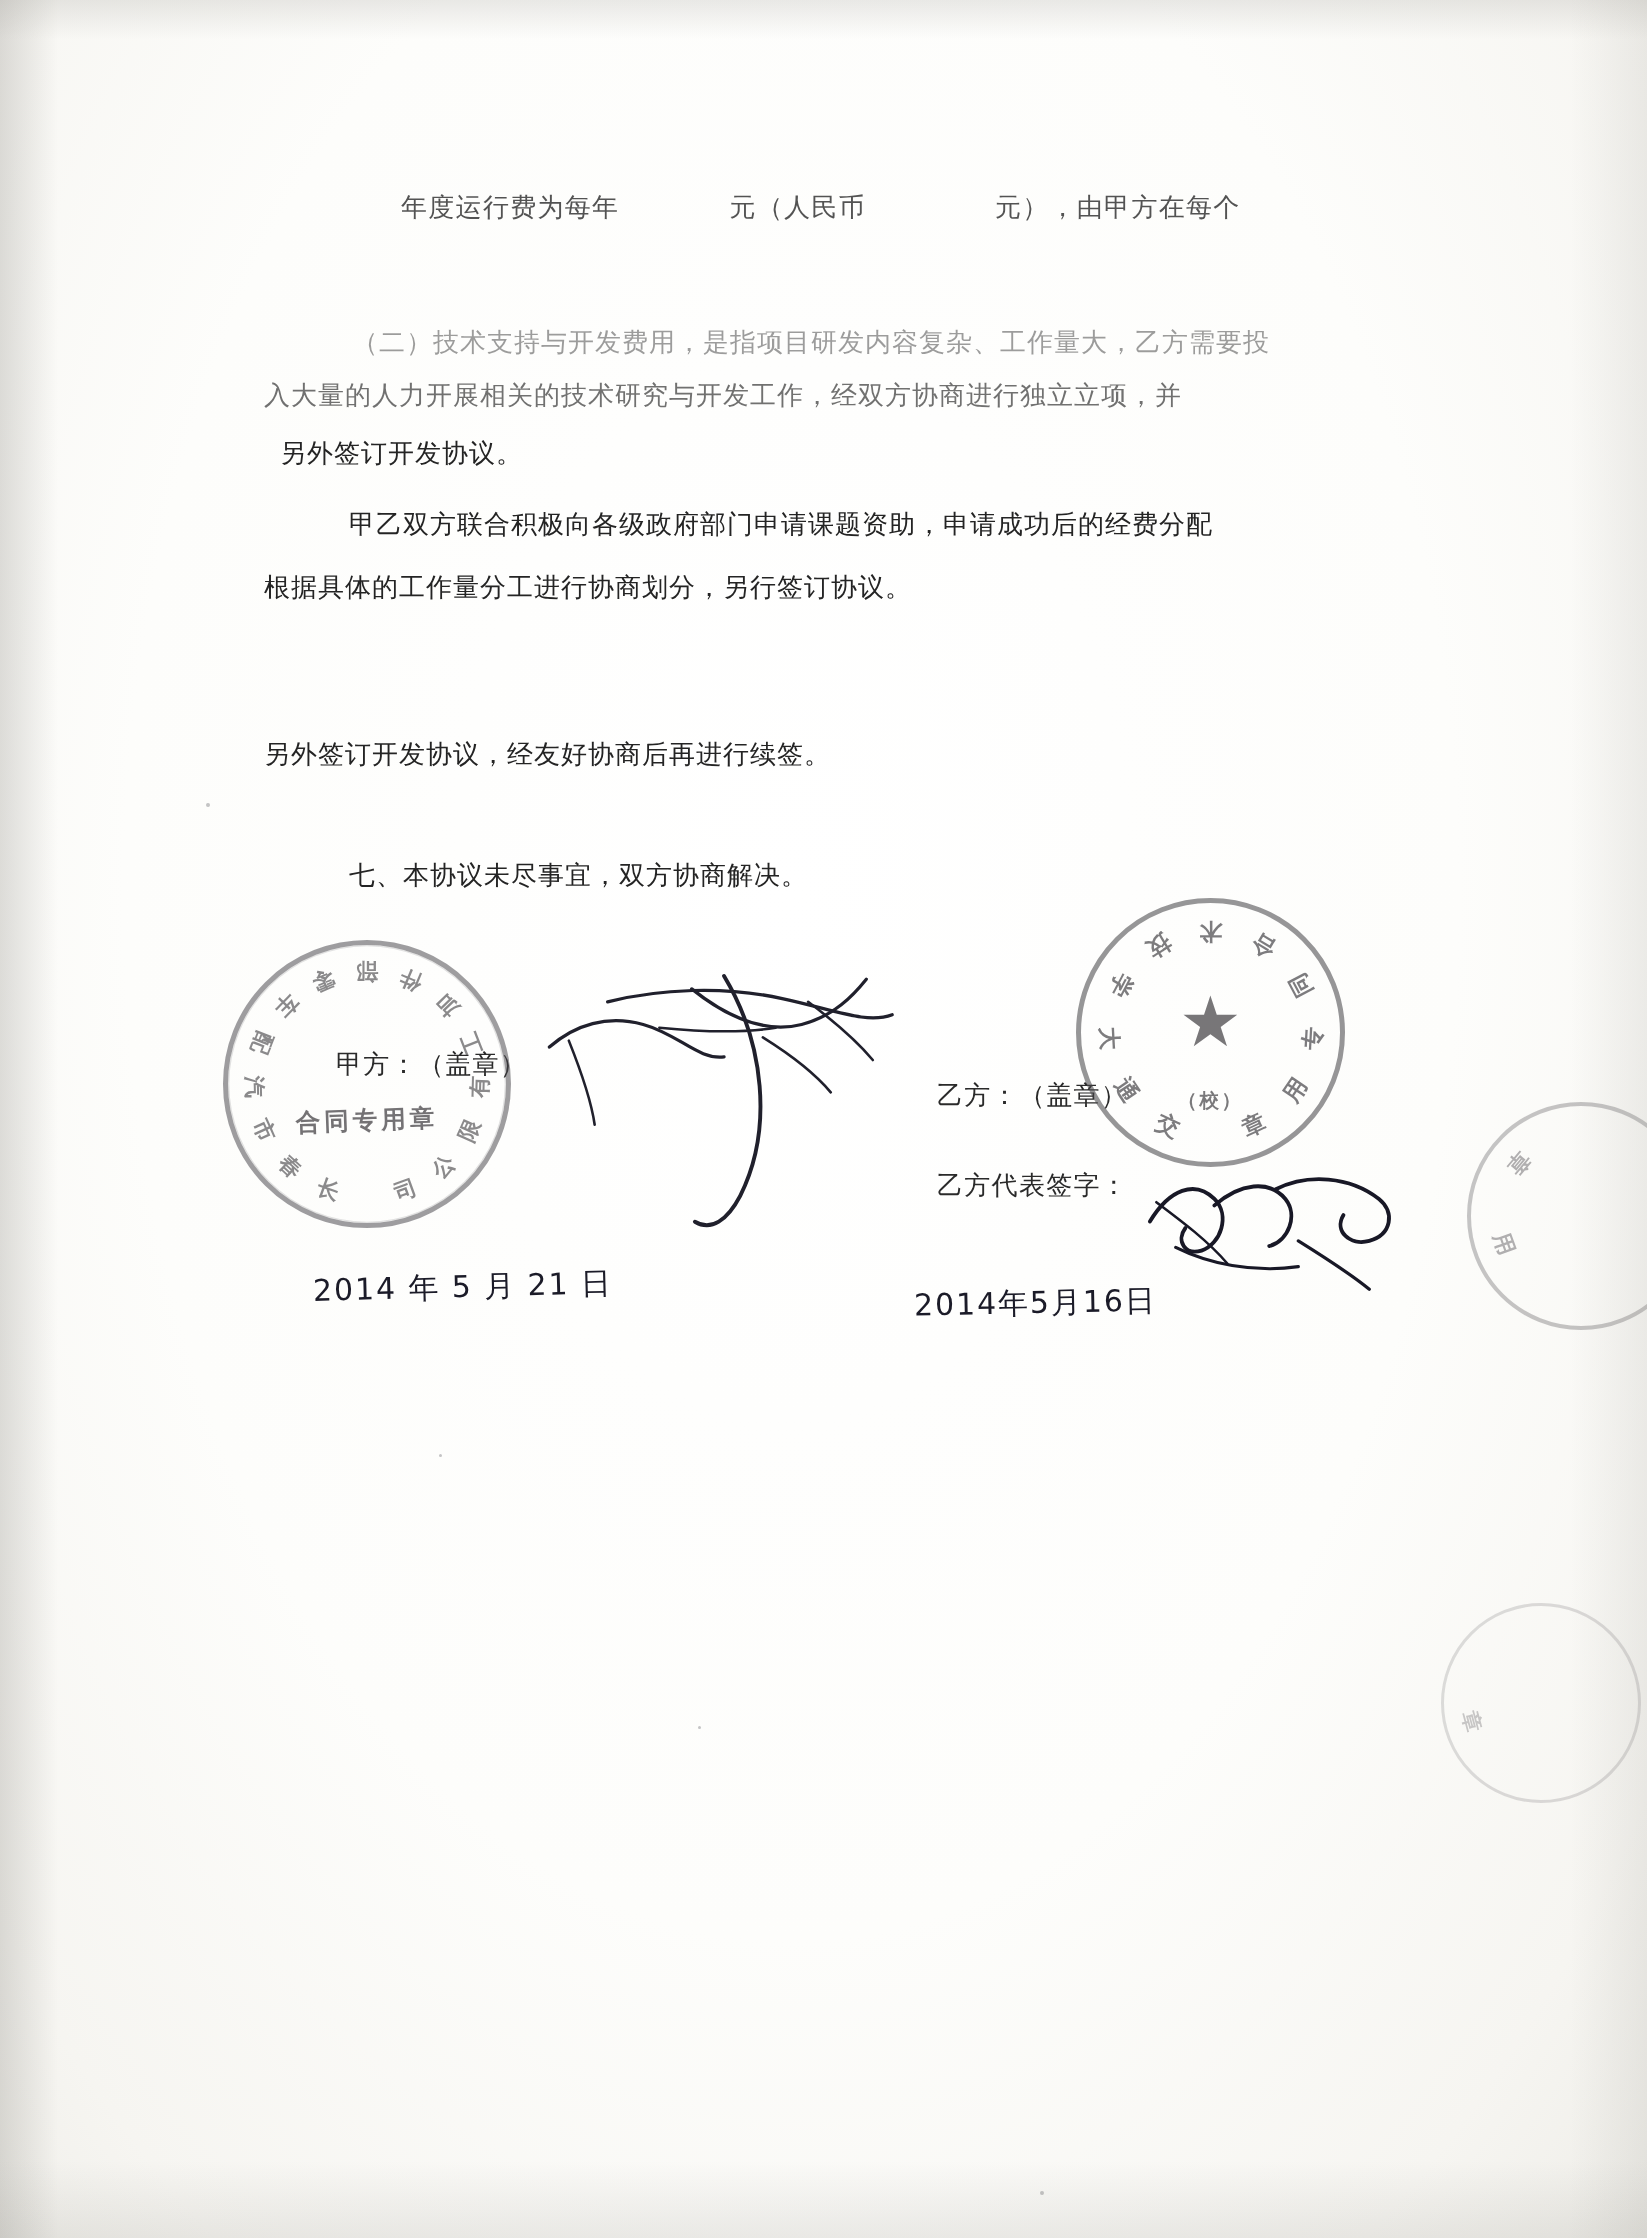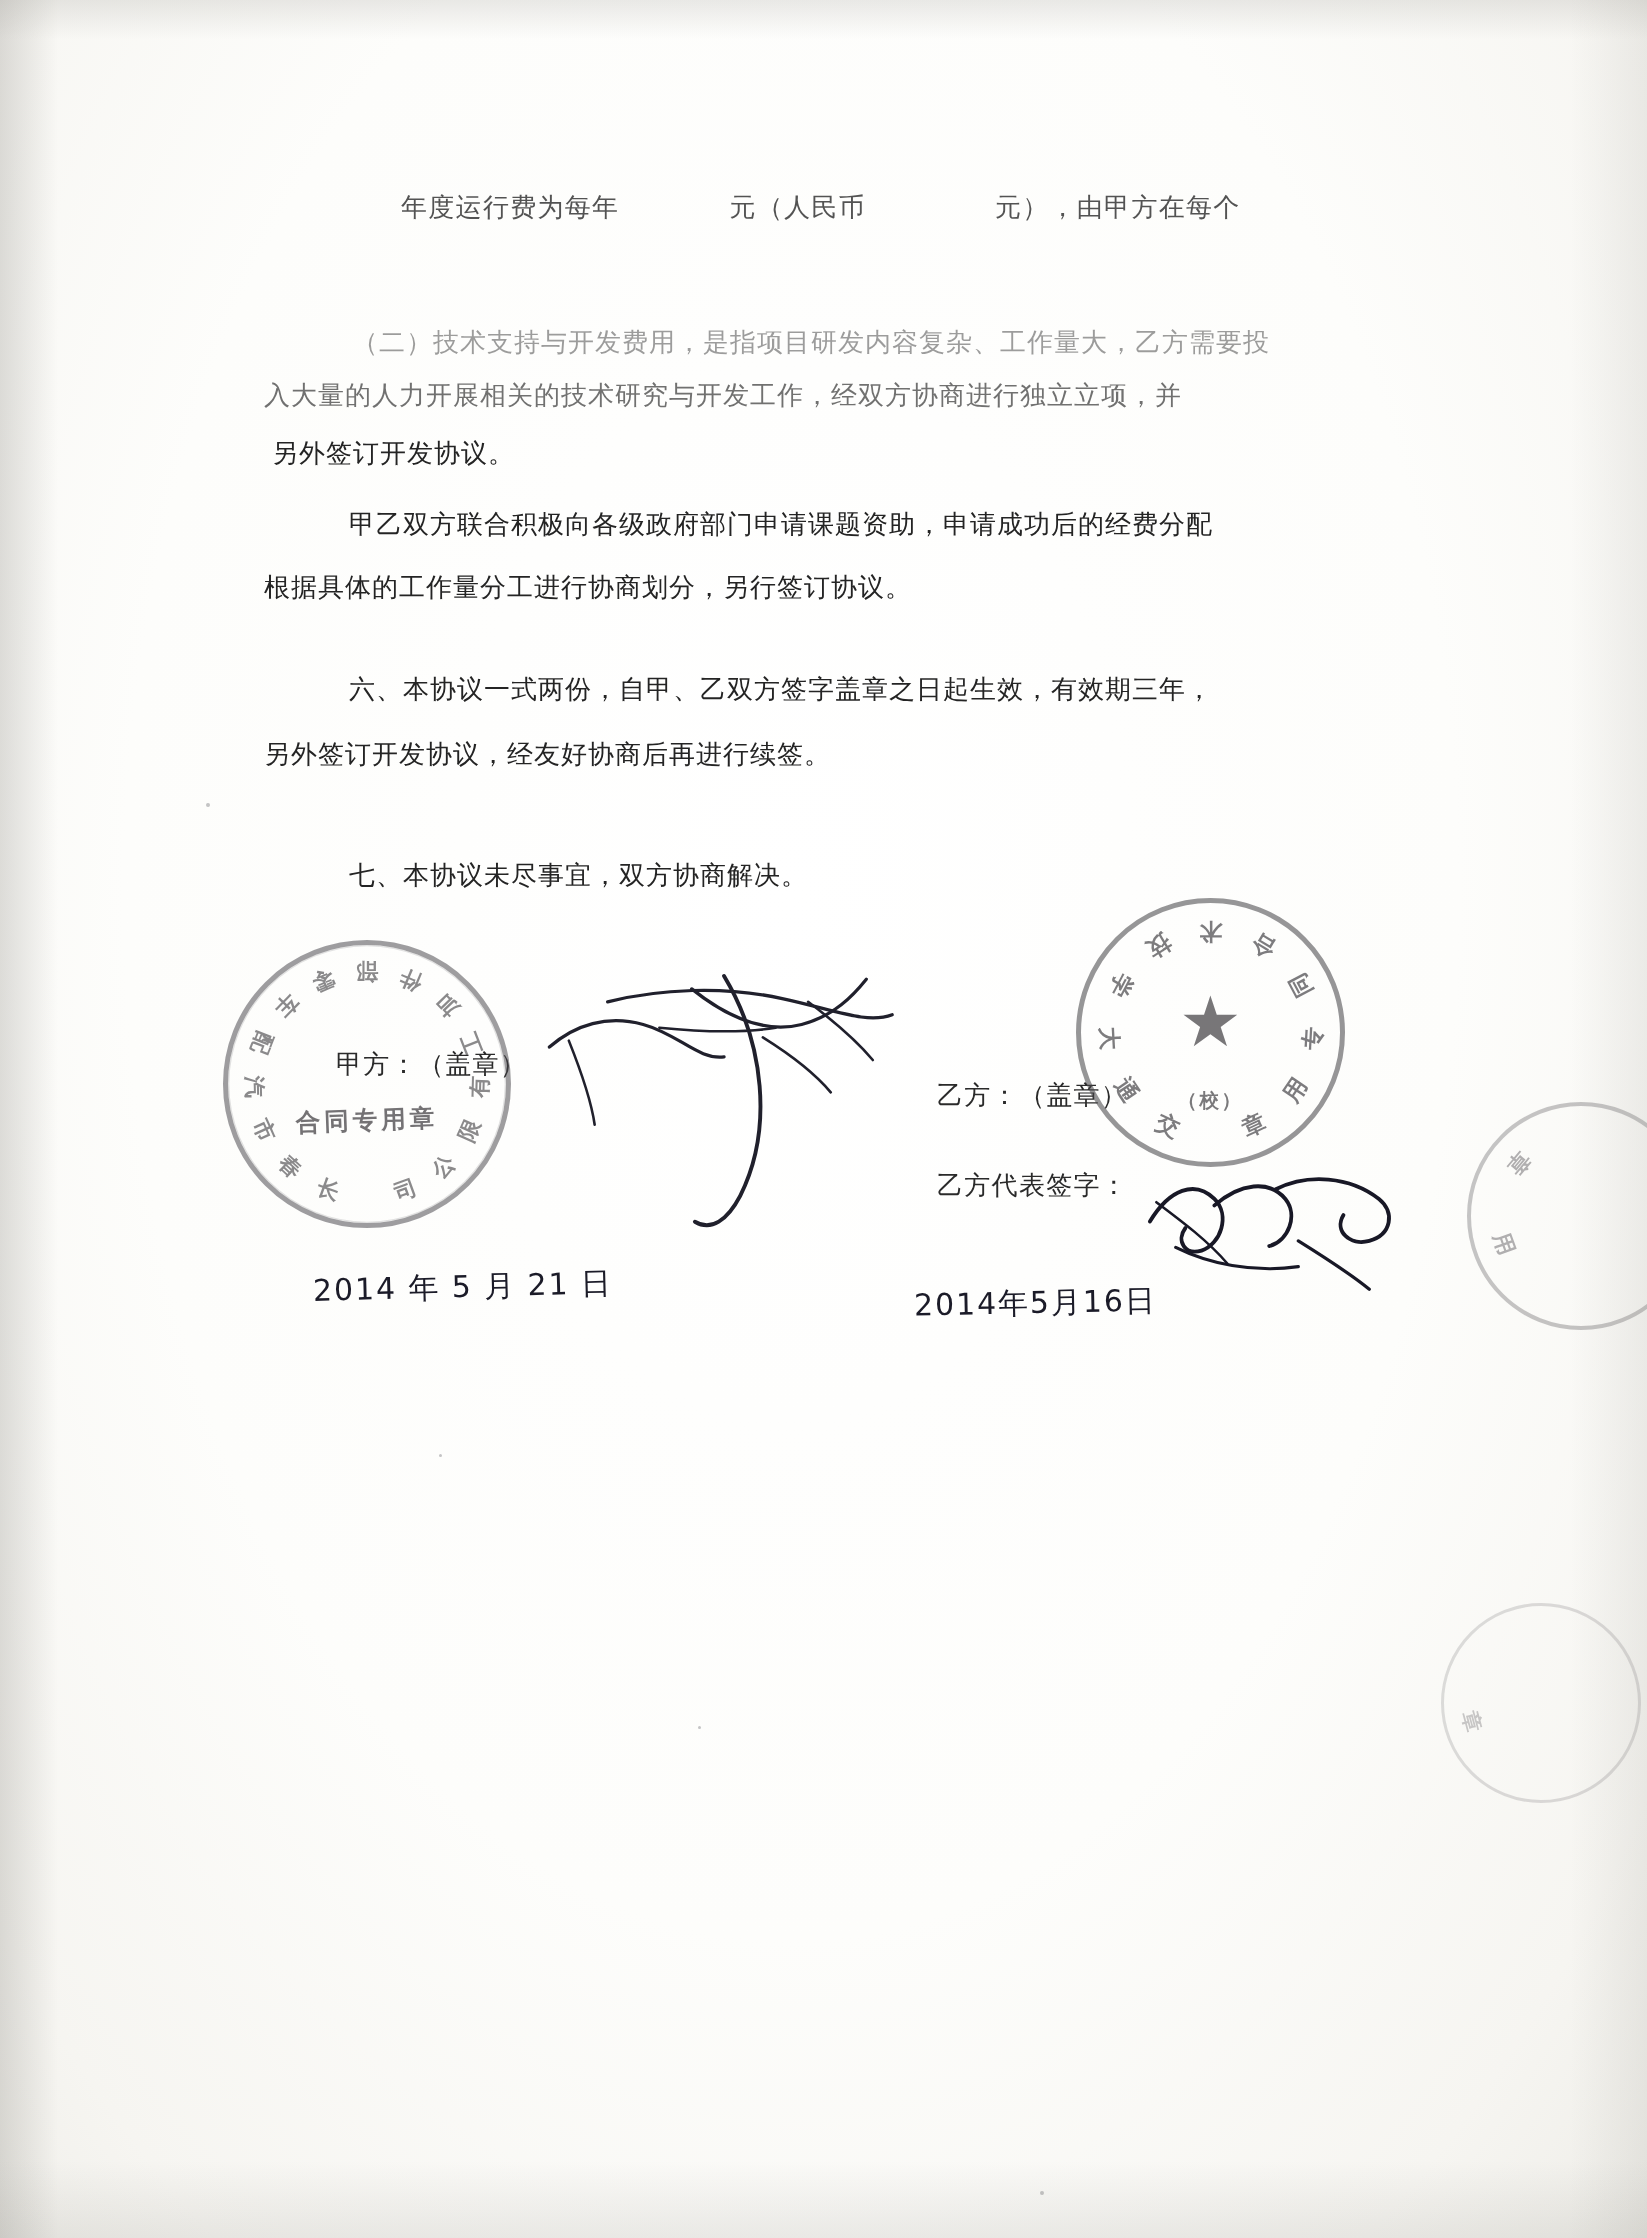--- a/index.html
+++ b/index.html
@@ -76,21 +76,21 @@
     left: 401px; top: 187px;
     letter-spacing: 1.3px;
     font-size: 26px;
   }
   .line-top-1 .gap-a { display:inline-block; width: 110px; }
   .line-top-1 .gap-b { display:inline-block; width: 129px; }
 
   .line-top-2 { left: 259px; top: 259px; }
   .line-top-3 { left: 352px; top: 322px; }
   .line-top-4 { left: 264px; top: 375px; }
-  .line-top-5 { left: 272px; top: 433px; }
+  .line-top-5 { left: 280px; top: 433px; }
 
   .p-1 { left: 349px; top: 504px; }
   .p-2 { left: 264px; top: 567px; }
 
   .p-3 { left: 349px; top: 669px; }
   .p-4 { left: 264px; top: 734px; }
 
   .p-5 { left: 349px; top: 855px; font-family: Liberation Serif, serif; }
 
   
@@ -272,21 +272,20 @@
 
     <div class="para line-top-4 faded-4">入大量的人力开展相关的技术研究与开发工作，经双方协商进行独立立项，并</div>
 
     <div class="para line-top-3 faded-3">（二）技术支持与开发费用，是指项目研发内容复杂、工作量大，乙方需要投</div>
 
     <div class="para line-top-5">另外签订开发协议。</div>
 
     <div class="para p-1">甲乙双方联合积极向各级政府部门申请课题资助，申请成功后的经费分配</div>
     <div class="para p-2">根据具体的工作量分工进行协商划分，另行签订协议。</div>
 
-    <div class="para p-3">六、本协议一式两份，自甲、乙双方签字盖章之日起生效，有效期三年，</div>
     <div class="para p-4">另外签订开发协议，经友好协商后再进行续签。</div>
 
     <div class="para p-5">七、本协议未尽事宜，双方协商解决。</div>
 
     <div class="sig-label lbl-jia">甲方：（盖章）</div>
     <div class="sig-label lbl-yi">乙方：（盖章）</div>
     <div class="sig-label lbl-yi-rep">乙方代表签字：</div>
 
     <div class="hand date-left">2014 年 5 月 21 日</div>
     <div class="hand date-right">2014年5月16日</div>

